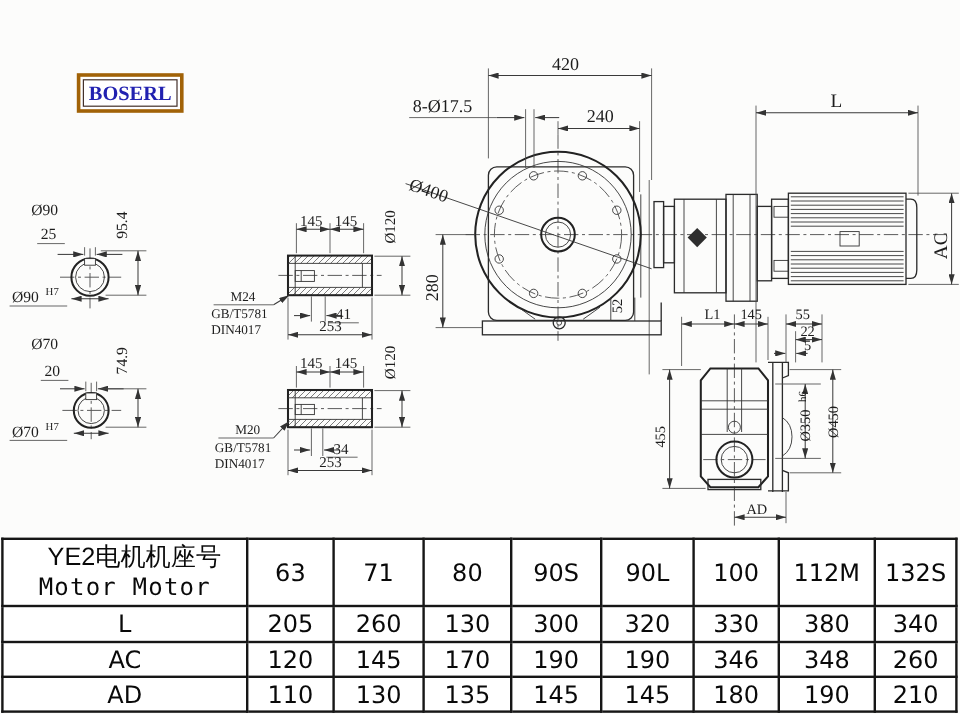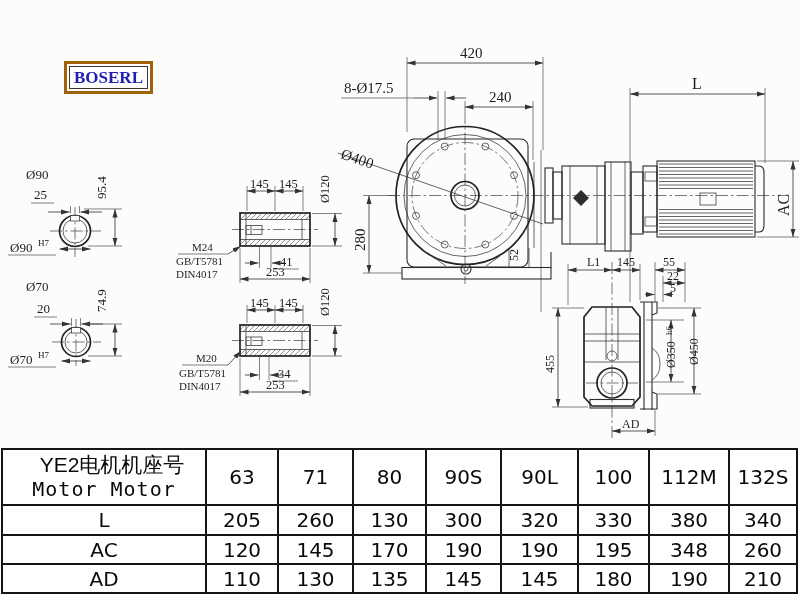--- a/index.html
+++ b/index.html
@@ -367,21 +367,21 @@
         <td class="num">380</td>
         <td class="num">340</td>
       </tr>
       <tr style="height:29px">
         <td class="rowlab">AC</td>
         <td class="num">120</td>
         <td class="num">145</td>
         <td class="num">170</td>
         <td class="num">190</td>
         <td class="num">190</td>
-        <td class="num">195</td>
+        <td class="num">346</td>
         <td class="num">348</td>
         <td class="num">260</td>
       </tr>
       <tr style="height:29px">
         <td class="rowlab">AD</td>
         <td class="num">110</td>
         <td class="num">130</td>
         <td class="num">135</td>
         <td class="num">145</td>
         <td class="num">145</td>

